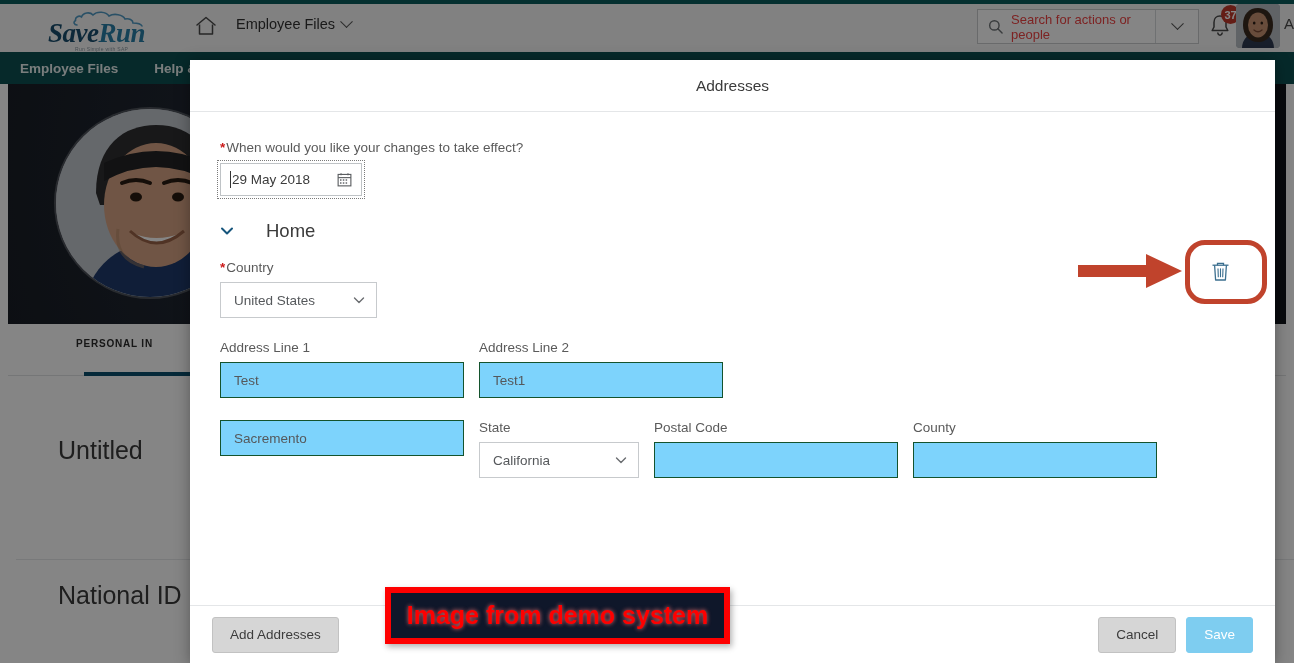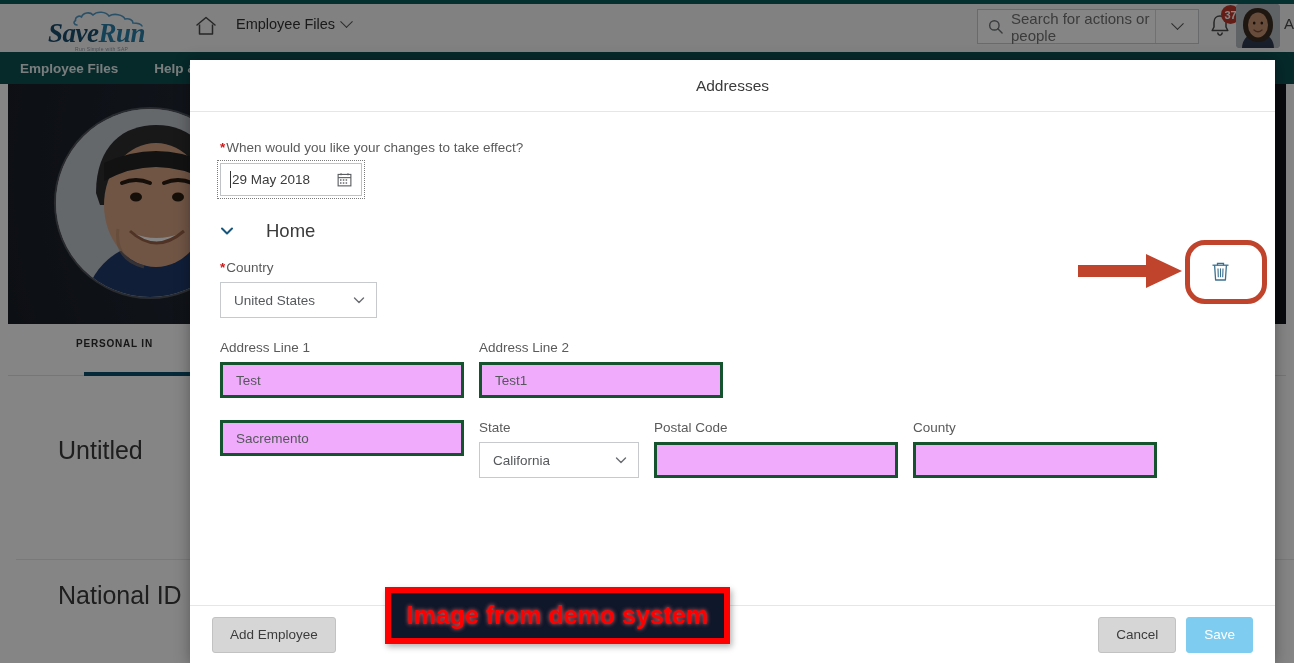--- a/index.html
+++ b/index.html
@@ -49,21 +49,21 @@
   }
   .chev { display: inline-block; width: 9px; height: 9px;
     border-right: 1.6px solid #555; border-bottom: 1.6px solid #555;
     transform: rotate(45deg) translate(-2px,-2px); }
 
   .searchwrap {
     position: absolute; right: 95px; top: 9px; width: 222px; height: 35px;
     border: 1px solid #c9ccce; background: #fff; display: flex; align-items: center;
   }
   .search-ic { margin-left: 10px; width: 15px; height: 15px; flex: none; }
-  .search-ph { font-size: 15px; color: #737373; margin-left: 8px; flex: 1; }
+  .search-ph { font-size: 13px; color: #ef4444; margin-left: 8px; flex: 1; }
   .search-div { width: 1px; height: 33px; background: #d5d8da; }
   .search-chev { width: 42px; display: flex; align-items: center; justify-content: center; }
 
   .bell { position: absolute; right: 62px; top: 13px; width: 24px; height: 26px; }
   .badge {
     position: absolute; right: 54px; top: 5px;
     min-width: 19px; height: 19px; border-radius: 50%;
     background: #c0392b; color: #fff; font-size: 11px; font-weight: bold;
     display: flex; align-items: center; justify-content: center; padding: 0 3px;
   }
@@ -148,21 +148,21 @@
   }
   .caret { width: 1px; height: 17px; background: #333; margin-right: 1px; }
   .datetxt { font-size: 13.5px; color: #3b3b3b; flex: 1; }
   .cal-ic { width: 15px; height: 15px; flex: none; }
 
   .section-hdr { display: flex; align-items: center; gap: 32px; margin-top: 24px; }
   .sec-chev { width: 14px; height: 14px; flex: none; }
   .sec-name { font-size: 18.5px; color: #3b3b3b; }
 
   .input {
-    height: 36px; border: 3px solid #14532d; background: #f0abfc;
+    height: 36px; border: 1px solid #14532d; background: #7dd3fc;
     display: flex; align-items: center; padding: 0 13px;
     font-size: 13.5px; color: #55585b;
   }
   .select {
     height: 36px; border: 1px solid #c7cacd; background: #fff;
     display: flex; align-items: center; padding: 0 11px 0 13px;
     font-size: 13.5px; color: #55585b; justify-content: space-between;
   }
   .sel-chev { width: 12px; height: 12px; flex: none; margin-left: 10px; }
 
@@ -416,21 +416,21 @@
       </div>
 
       <div class="anno-box"></div>
       <svg class="anno-arrow" viewBox="0 0 105 42">
         <path d="M0 15 H68 V4 L104 21 L68 38 V27 H0 Z" fill="#c0432c"></path>
       </svg>
 
     </div>
 
     <div class="modal-foot">
-      <div class="btn btn-sec">Add Employee</div>
+      <div class="btn btn-sec">Add Addresses</div>
       <div class="foot-right">
         <div class="btn btn-sec">Cancel</div>
         <div class="btn btn-primary">Save</div>
       </div>
     </div>
   </div>
 
   <div class="watermark">
     <span>Image from demo system</span>
   </div>

